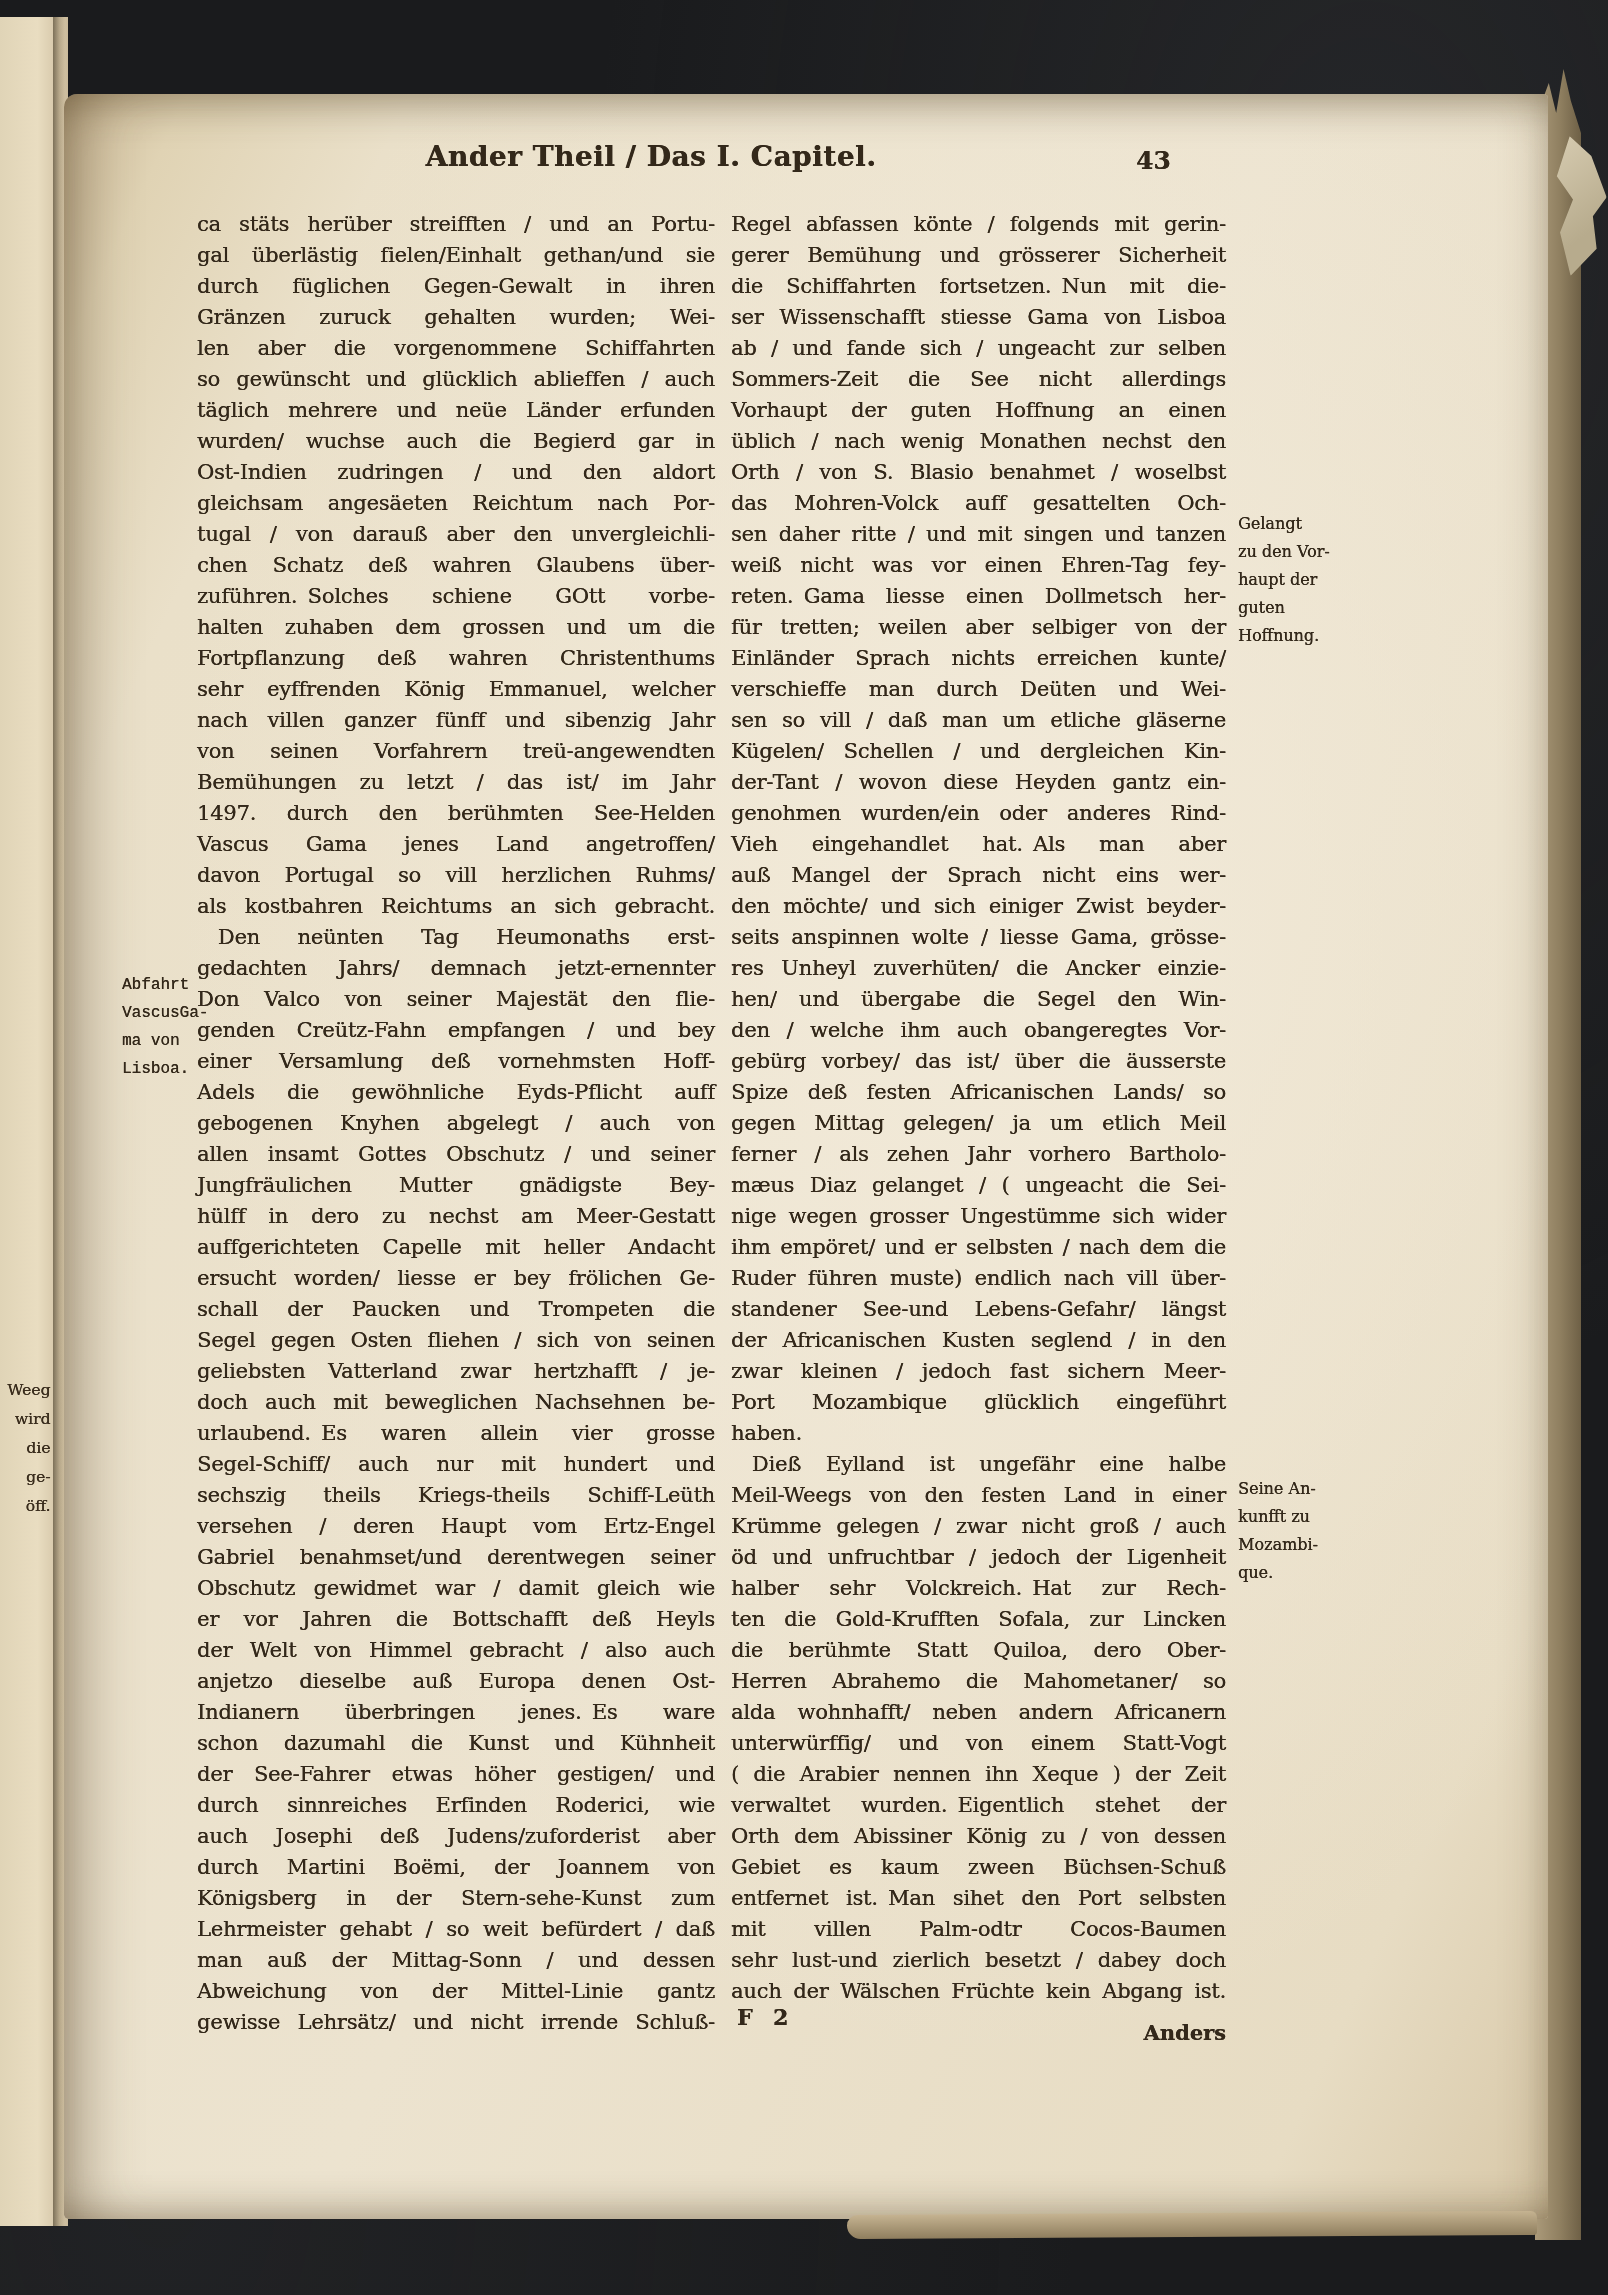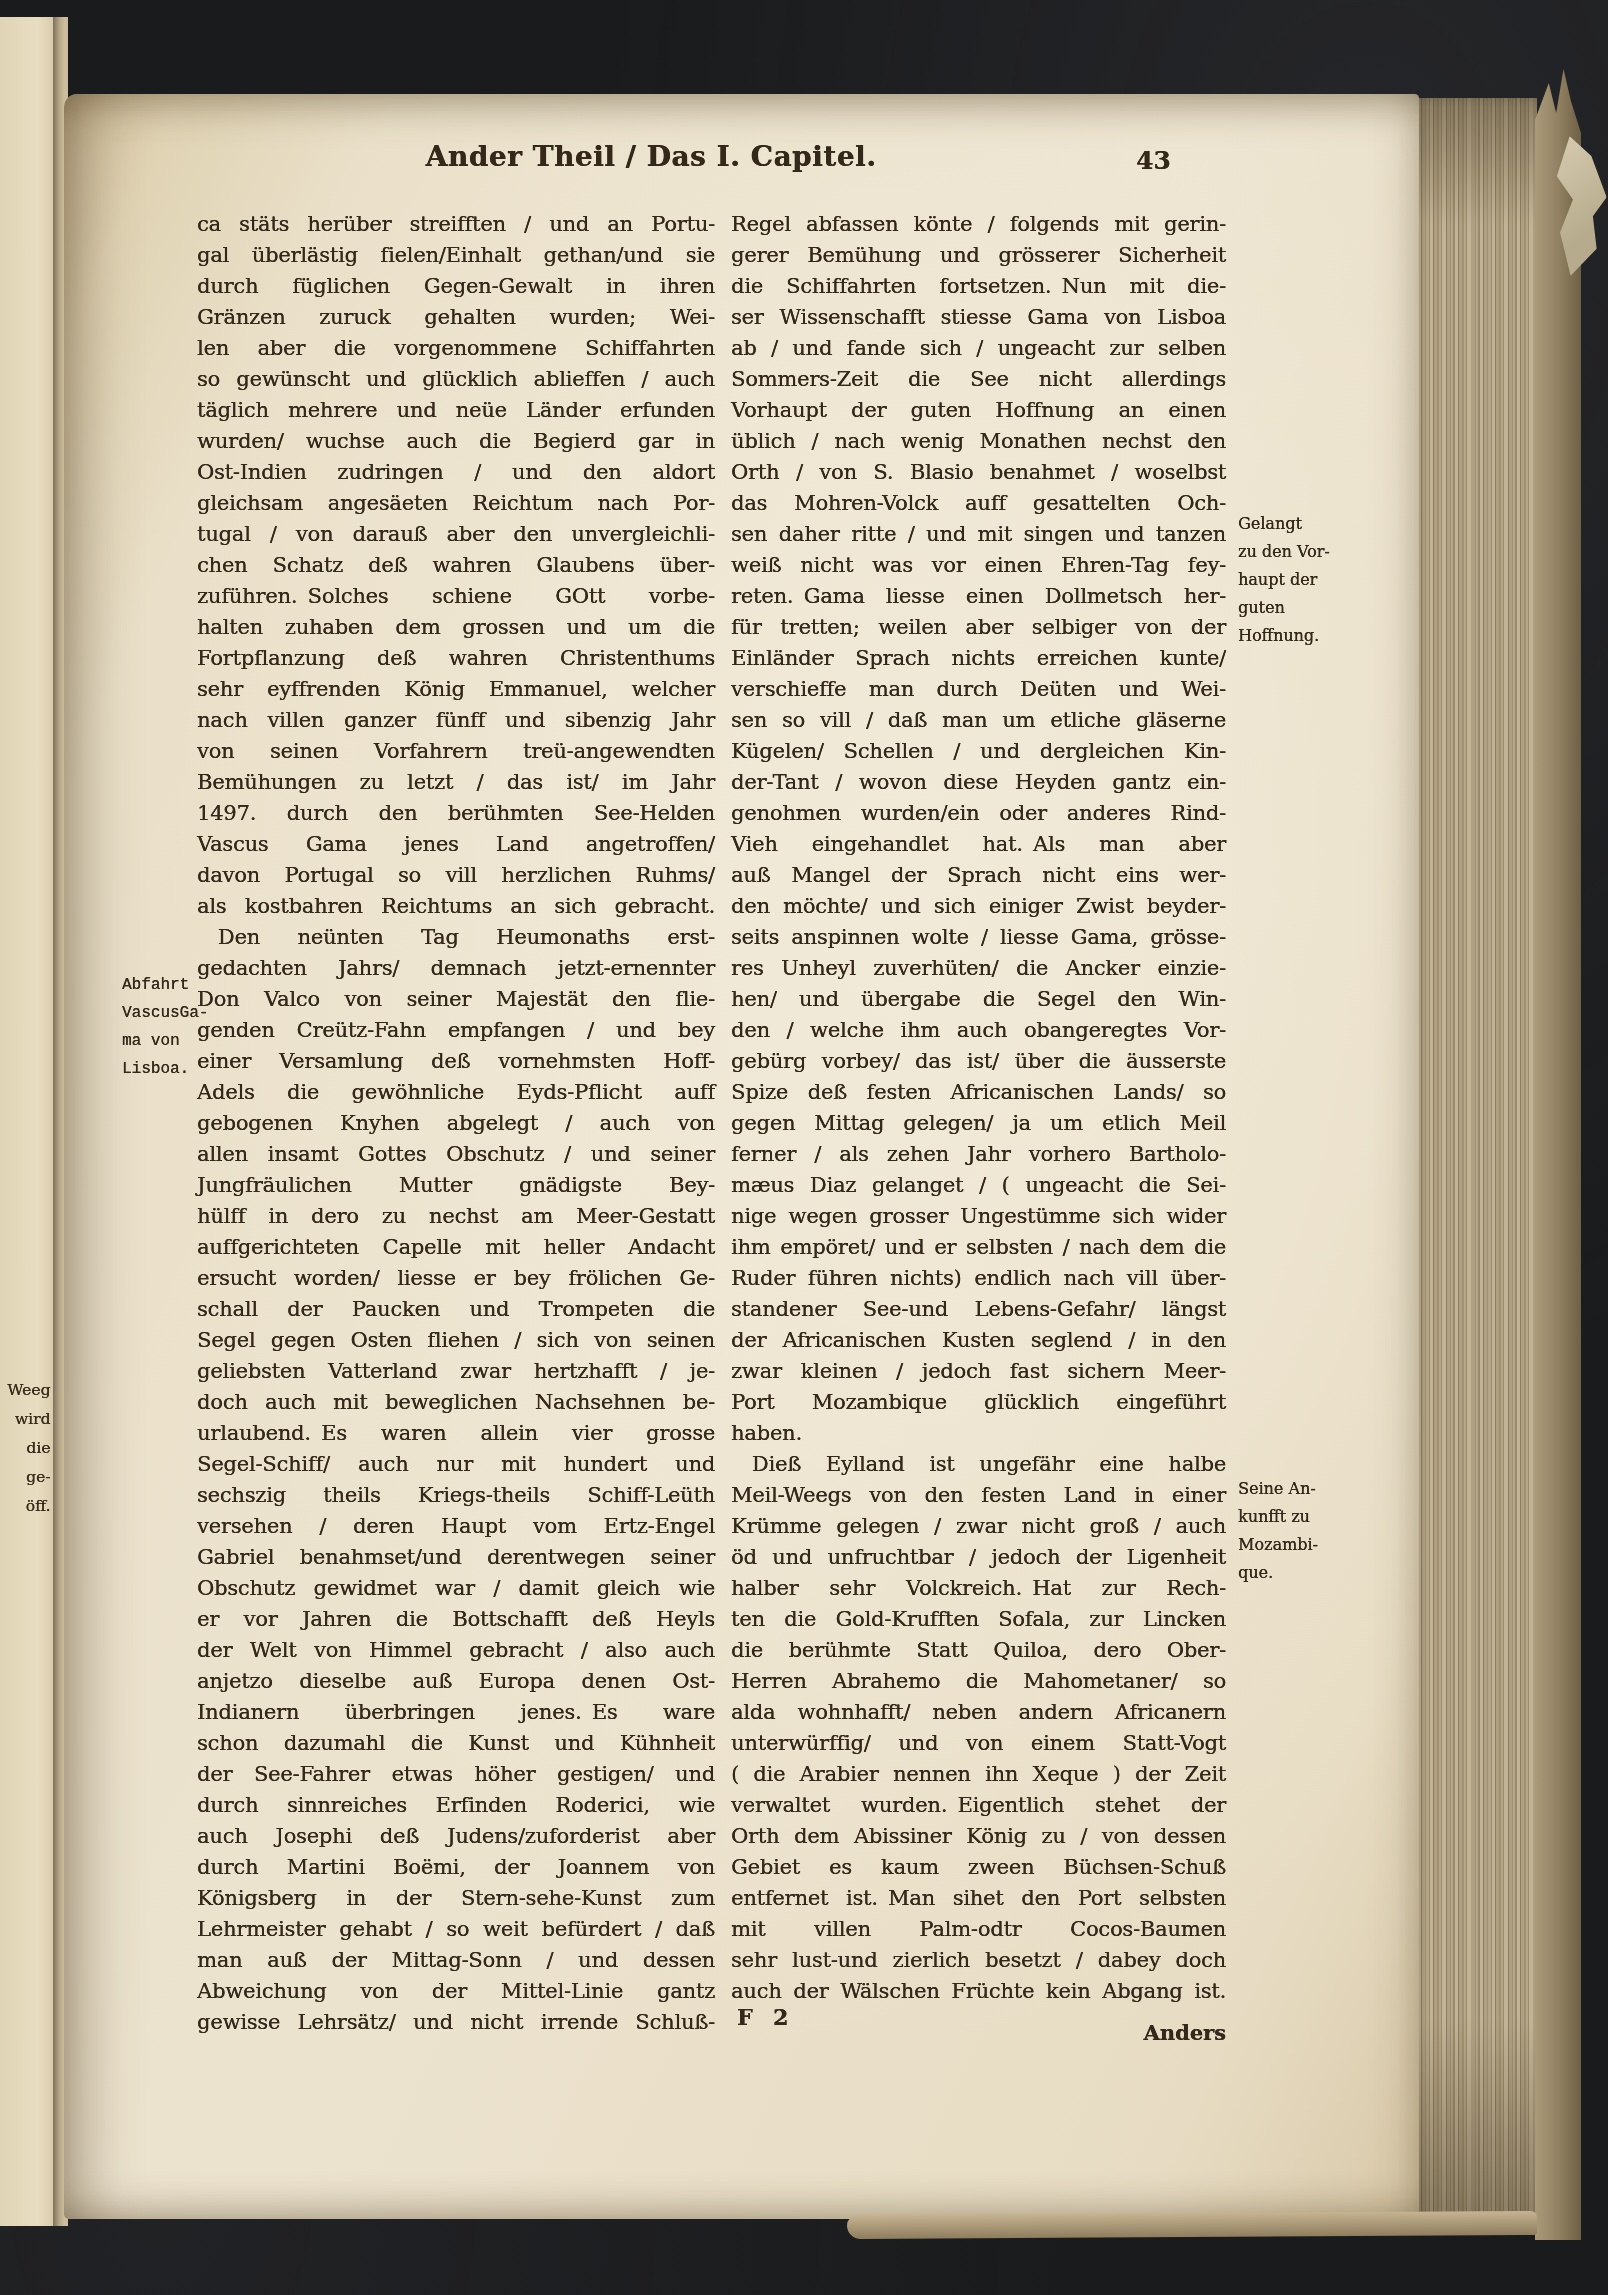--- a/index.html
+++ b/index.html
@@ -45,21 +45,21 @@
     text-align:right;font-size:15.6px;line-height:29px;color:#3a2d1d;
     text-shadow:0.2px 0 0 currentColor;
   }
   .gutter-line{
     position:absolute;left:53px;top:16.6px;width:12px;height:2209px;
     background:linear-gradient(90deg, rgba(62,52,32,.6), rgba(120,105,75,.3) 55%, rgba(233,223,200,0));
   }
 
   
   .main-page{
-    position:absolute;left:64px;top:94px;width:1355px;height:2125px;
+    position:absolute;left:64px;top:94px;width:1484px;height:2125px;
     background:
       radial-gradient(ellipse at 62% 38%, #f2ead9 0%, rgba(242,234,217,0) 62%),
       linear-gradient(115deg,#cdbb9a 0%,#e0d3b4 5%,#eae0c9 14%,#ece3cf 50%,#e7dcc3 88%,#d8c8a8 100%);
     box-shadow:
       inset 44px 0 60px -28px rgba(80,60,30,.45),
       inset -28px 0 44px -23px rgba(80,60,30,.28),
       inset 0 35px 44px -28px rgba(80,60,30,.38),
       inset 0 -30px 39px -23px rgba(80,60,30,.3);
     border-radius:13px 4.6px 3.7px 4.6px;
     color:#33281a;
@@ -217,21 +217,21 @@
         <div class="tline">res Unheyl zuverhüten/ die Ancker einzie-</div>
         <div class="tline">hen/ und übergabe die Segel den Win-</div>
         <div class="tline">den / welche ihm auch obangeregtes Vor-</div>
         <div class="tline">gebürg vorbey/ das ist/ über die äusserste</div>
         <div class="tline">Spize deß festen Africanischen Lands/ so</div>
         <div class="tline">gegen Mittag gelegen/ ja um etlich Meil</div>
         <div class="tline">ferner / als zehen Jahr vorhero Bartholo-</div>
         <div class="tline">mæus Diaz gelanget / ( ungeacht die Sei-</div>
         <div class="tline">nige wegen grosser Ungestümme sich wider</div>
         <div class="tline">ihm empöret/ und er selbsten / nach dem die</div>
-        <div class="tline">Ruder führen nichts) endlich nach vill über-</div>
+        <div class="tline">Ruder führen muste) endlich nach vill über-</div>
         <div class="tline">standener See-und Lebens-Gefahr/ längst</div>
         <div class="tline">der Africanischen Kusten seglend / in den</div>
         <div class="tline">zwar kleinen / jedoch fast sichern Meer-</div>
         <div class="tline">Port Mozambique glücklich eingeführt</div>
         <div class="tline">haben.</div>
         <div class="tline"> Dieß Eylland ist ungefähr eine halbe</div>
         <div class="tline">Meil-Weegs von den festen Land in einer</div>
         <div class="tline">Krümme gelegen / zwar nicht groß / auch</div>
         <div class="tline">öd und unfruchtbar / jedoch der Ligenheit</div>
         <div class="tline">halber sehr Volckreich. Hat zur Rech-</div>

